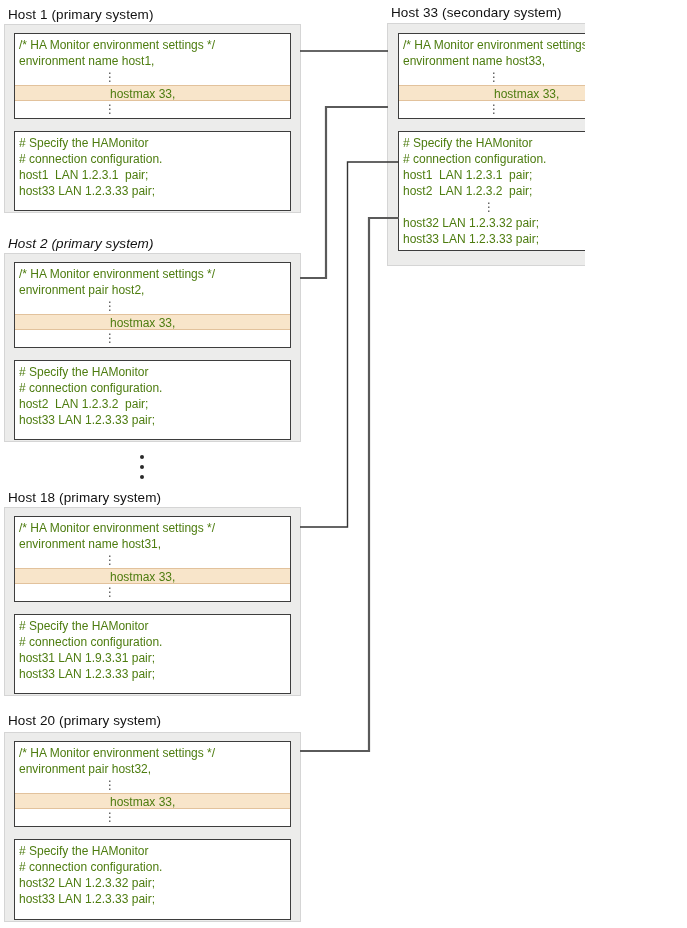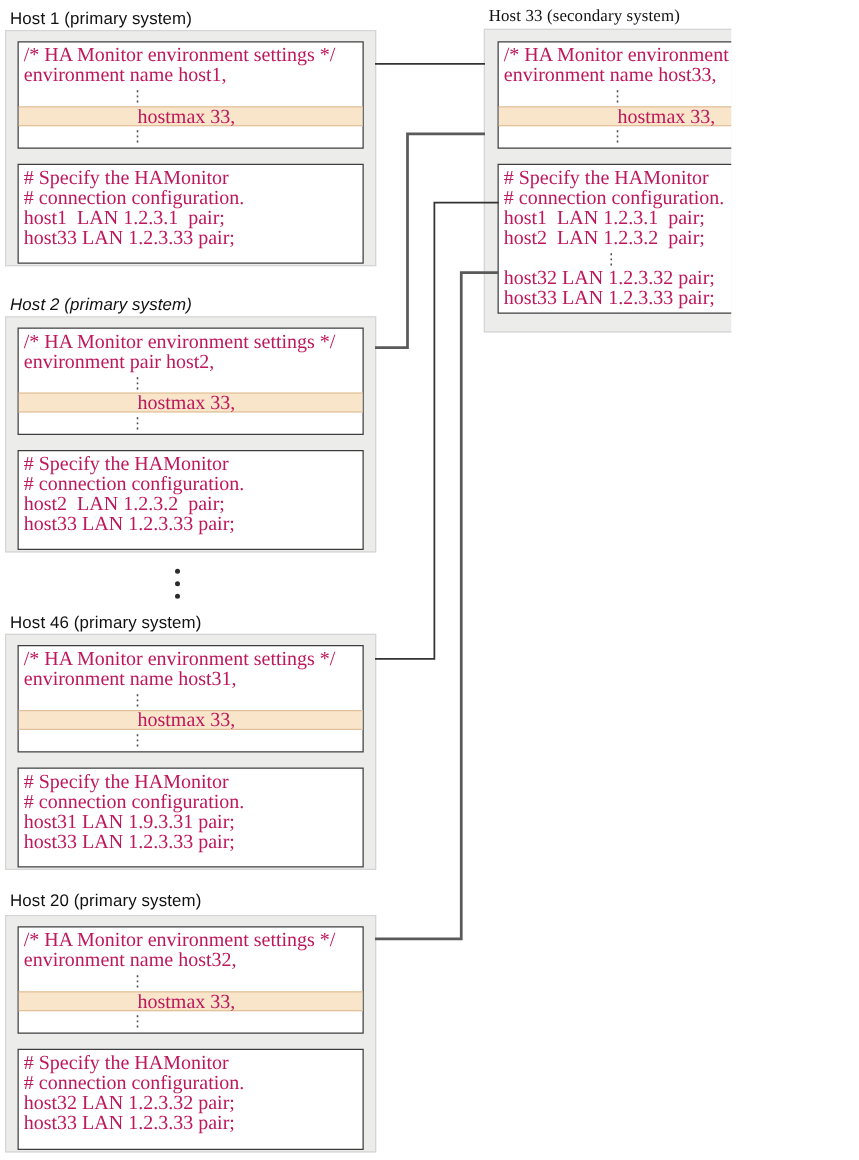--- a/index.html
+++ b/index.html
@@ -13,22 +13,22 @@
   }
   .section{
     position:absolute;background:#ecECEB;background:#ececeb;
     border:1px solid #d5d5d5;box-sizing:border-box;
   }
   .codebox{
     position:absolute;background:#ffffff;border:1.5px solid #3d3d3d;
     box-sizing:border-box;padding-top:3px;
   }
   .code-line{
-    height:16px;line-height:16px;font-size:16px;color:#be185d;
-    font-family:Liberation Serif, serif;
+    height:16px;line-height:16px;font-size:12px;color:#4d7c0f;
+    font-family:Liberation Sans, sans-serif;
     white-space:pre;padding-left:4px;box-sizing:border-box;
   }
   .hl{
     background:var(--hl-bg,#f8e5ca);
     border-top:1px solid var(--hl-border,#e2c29c);
     border-bottom:1px solid var(--hl-border,#e2c29c);
     padding-left:95px;
   }
   .dots-line{
     padding-left:89px;font-family:"DejaVu Sans Mono","DejaVu Sans",monospace;
@@ -81,55 +81,55 @@
       <div class="code-line">host33 LAN 1.2.3.33 pair;</div>
     </div>
   </div>
 
   <div class="big-ellipsis" style="left:140px;top:455px;">
     <div class="dot"></div>
     <div class="dot"></div>
     <div class="dot"></div>
   </div>
 
-  <div class="host-label" style="left:8px;top:490px;">Host 46 (primary system)</div>
+  <div class="host-label" style="left:8px;top:490px;">Host 18 (primary system)</div>
   <div class="section" style="left:4px;top:507px;width:297px;height:189px;">
     <div class="codebox" style="left:9px;top:8px;width:277px;height:86px;">
       <div class="code-line">/* HA Monitor environment settings */</div>
       <div class="code-line">environment name host31,</div>
       <div class="code-line dots-line">⋮</div>
       <div class="code-line hl">hostmax 33,</div>
       <div class="code-line dots-line">⋮</div>
     </div>
     <div class="codebox" style="left:9px;top:106px;width:277px;height:80px;">
       <div class="code-line"># Specify the HAMonitor</div>
       <div class="code-line"># connection configuration.</div>
       <div class="code-line">host31 LAN 1.9.3.31 pair;</div>
       <div class="code-line">host33 LAN 1.2.3.33 pair;</div>
     </div>
   </div>
 
   <div class="host-label" style="left:8px;top:713px;">Host 20 (primary system)</div>
   <div class="section" style="left:4px;top:732px;width:297px;height:190px;">
     <div class="codebox" style="left:9px;top:8px;width:277px;height:86px;">
       <div class="code-line">/* HA Monitor environment settings */</div>
-      <div class="code-line">environment name host32,</div>
+      <div class="code-line">environment pair host32,</div>
       <div class="code-line dots-line">⋮</div>
       <div class="code-line hl">hostmax 33,</div>
       <div class="code-line dots-line">⋮</div>
     </div>
     <div class="codebox" style="left:9px;top:106px;width:277px;height:81px;">
       <div class="code-line"># Specify the HAMonitor</div>
       <div class="code-line"># connection configuration.</div>
       <div class="code-line">host32 LAN 1.2.3.32 pair;</div>
       <div class="code-line">host33 LAN 1.2.3.33 pair;</div>
     </div>
   </div>
 
-  <div class="host-label" style="left:391px;top:5px;font-family:Liberation Serif, serif;">Host 33 (secondary system)</div>
+  <div class="host-label" style="left:391px;top:5px;">Host 33 (secondary system)</div>
   <div class="section" style="left:387px;top:23px;width:295px;height:243px;">
     <div class="codebox" style="left:10px;top:9px;width:276px;height:86px;">
       <div class="code-line">/* HA Monitor environment settings */</div>
       <div class="code-line">environment name host33,</div>
       <div class="code-line dots-line">⋮</div>
       <div class="code-line hl">hostmax 33,</div>
       <div class="code-line dots-line">⋮</div>
     </div>
     <div class="codebox" style="left:10px;top:107px;width:276px;height:120px;">
       <div class="code-line"># Specify the HAMonitor</div>

